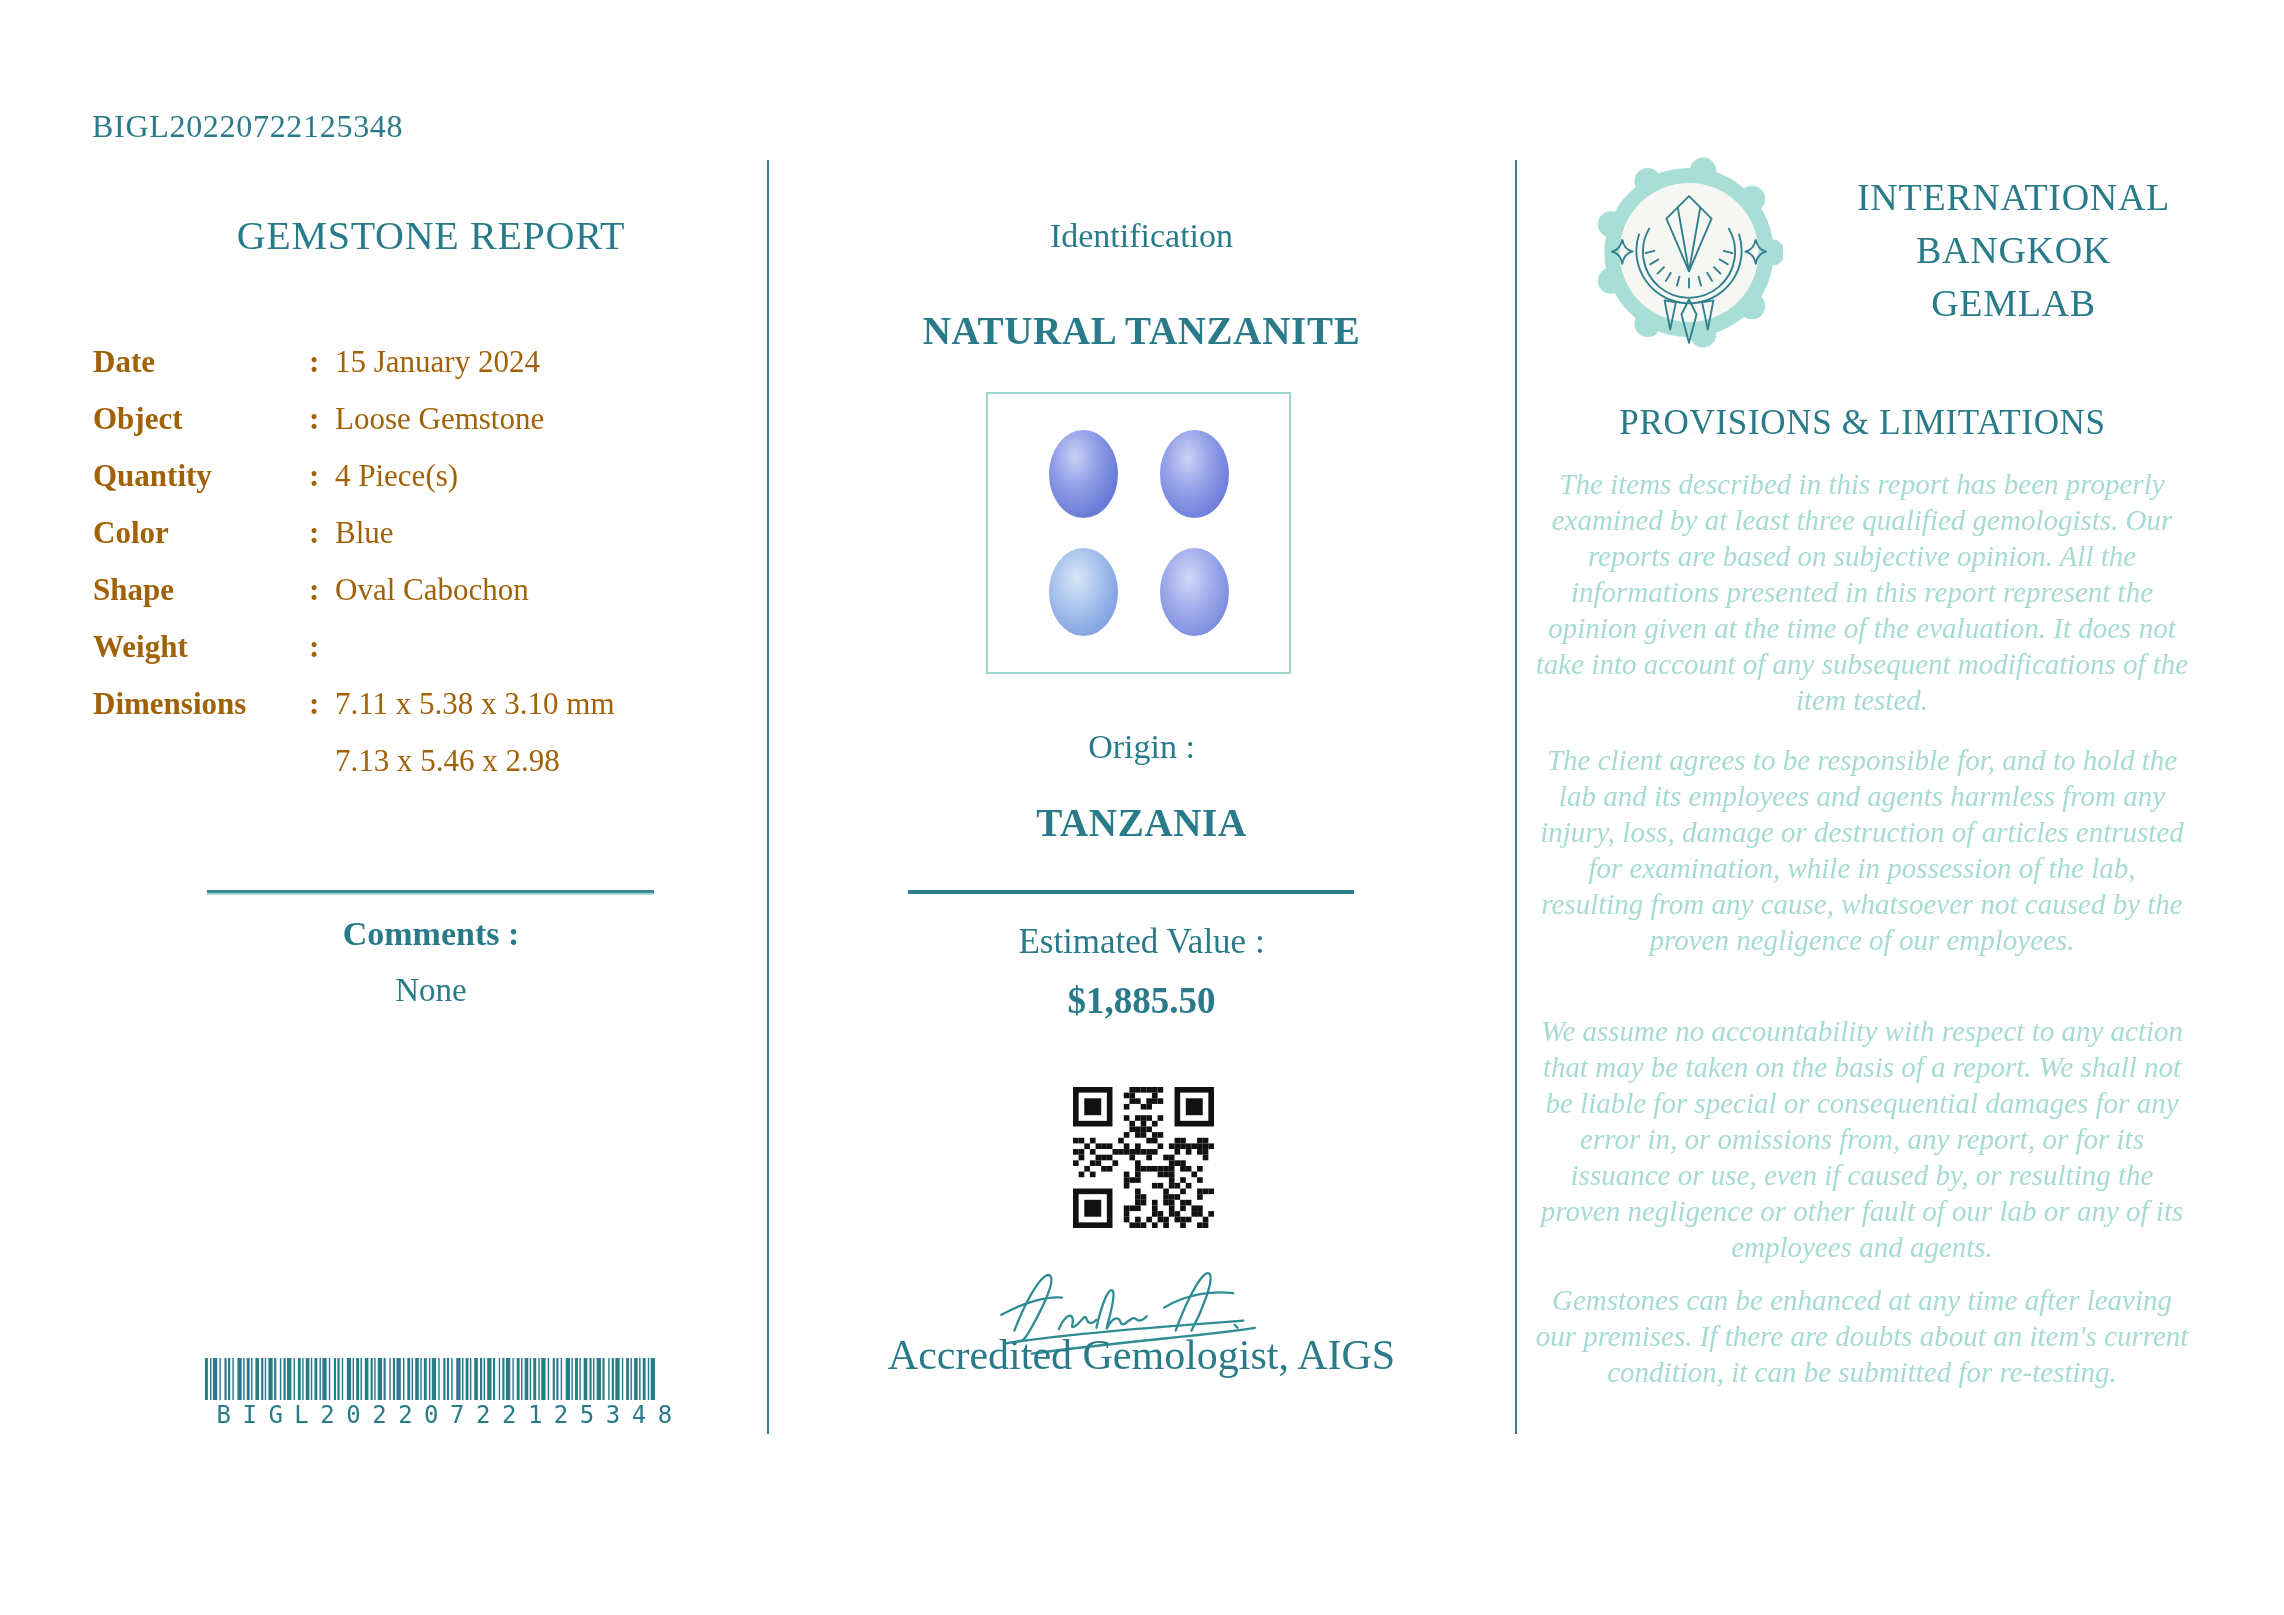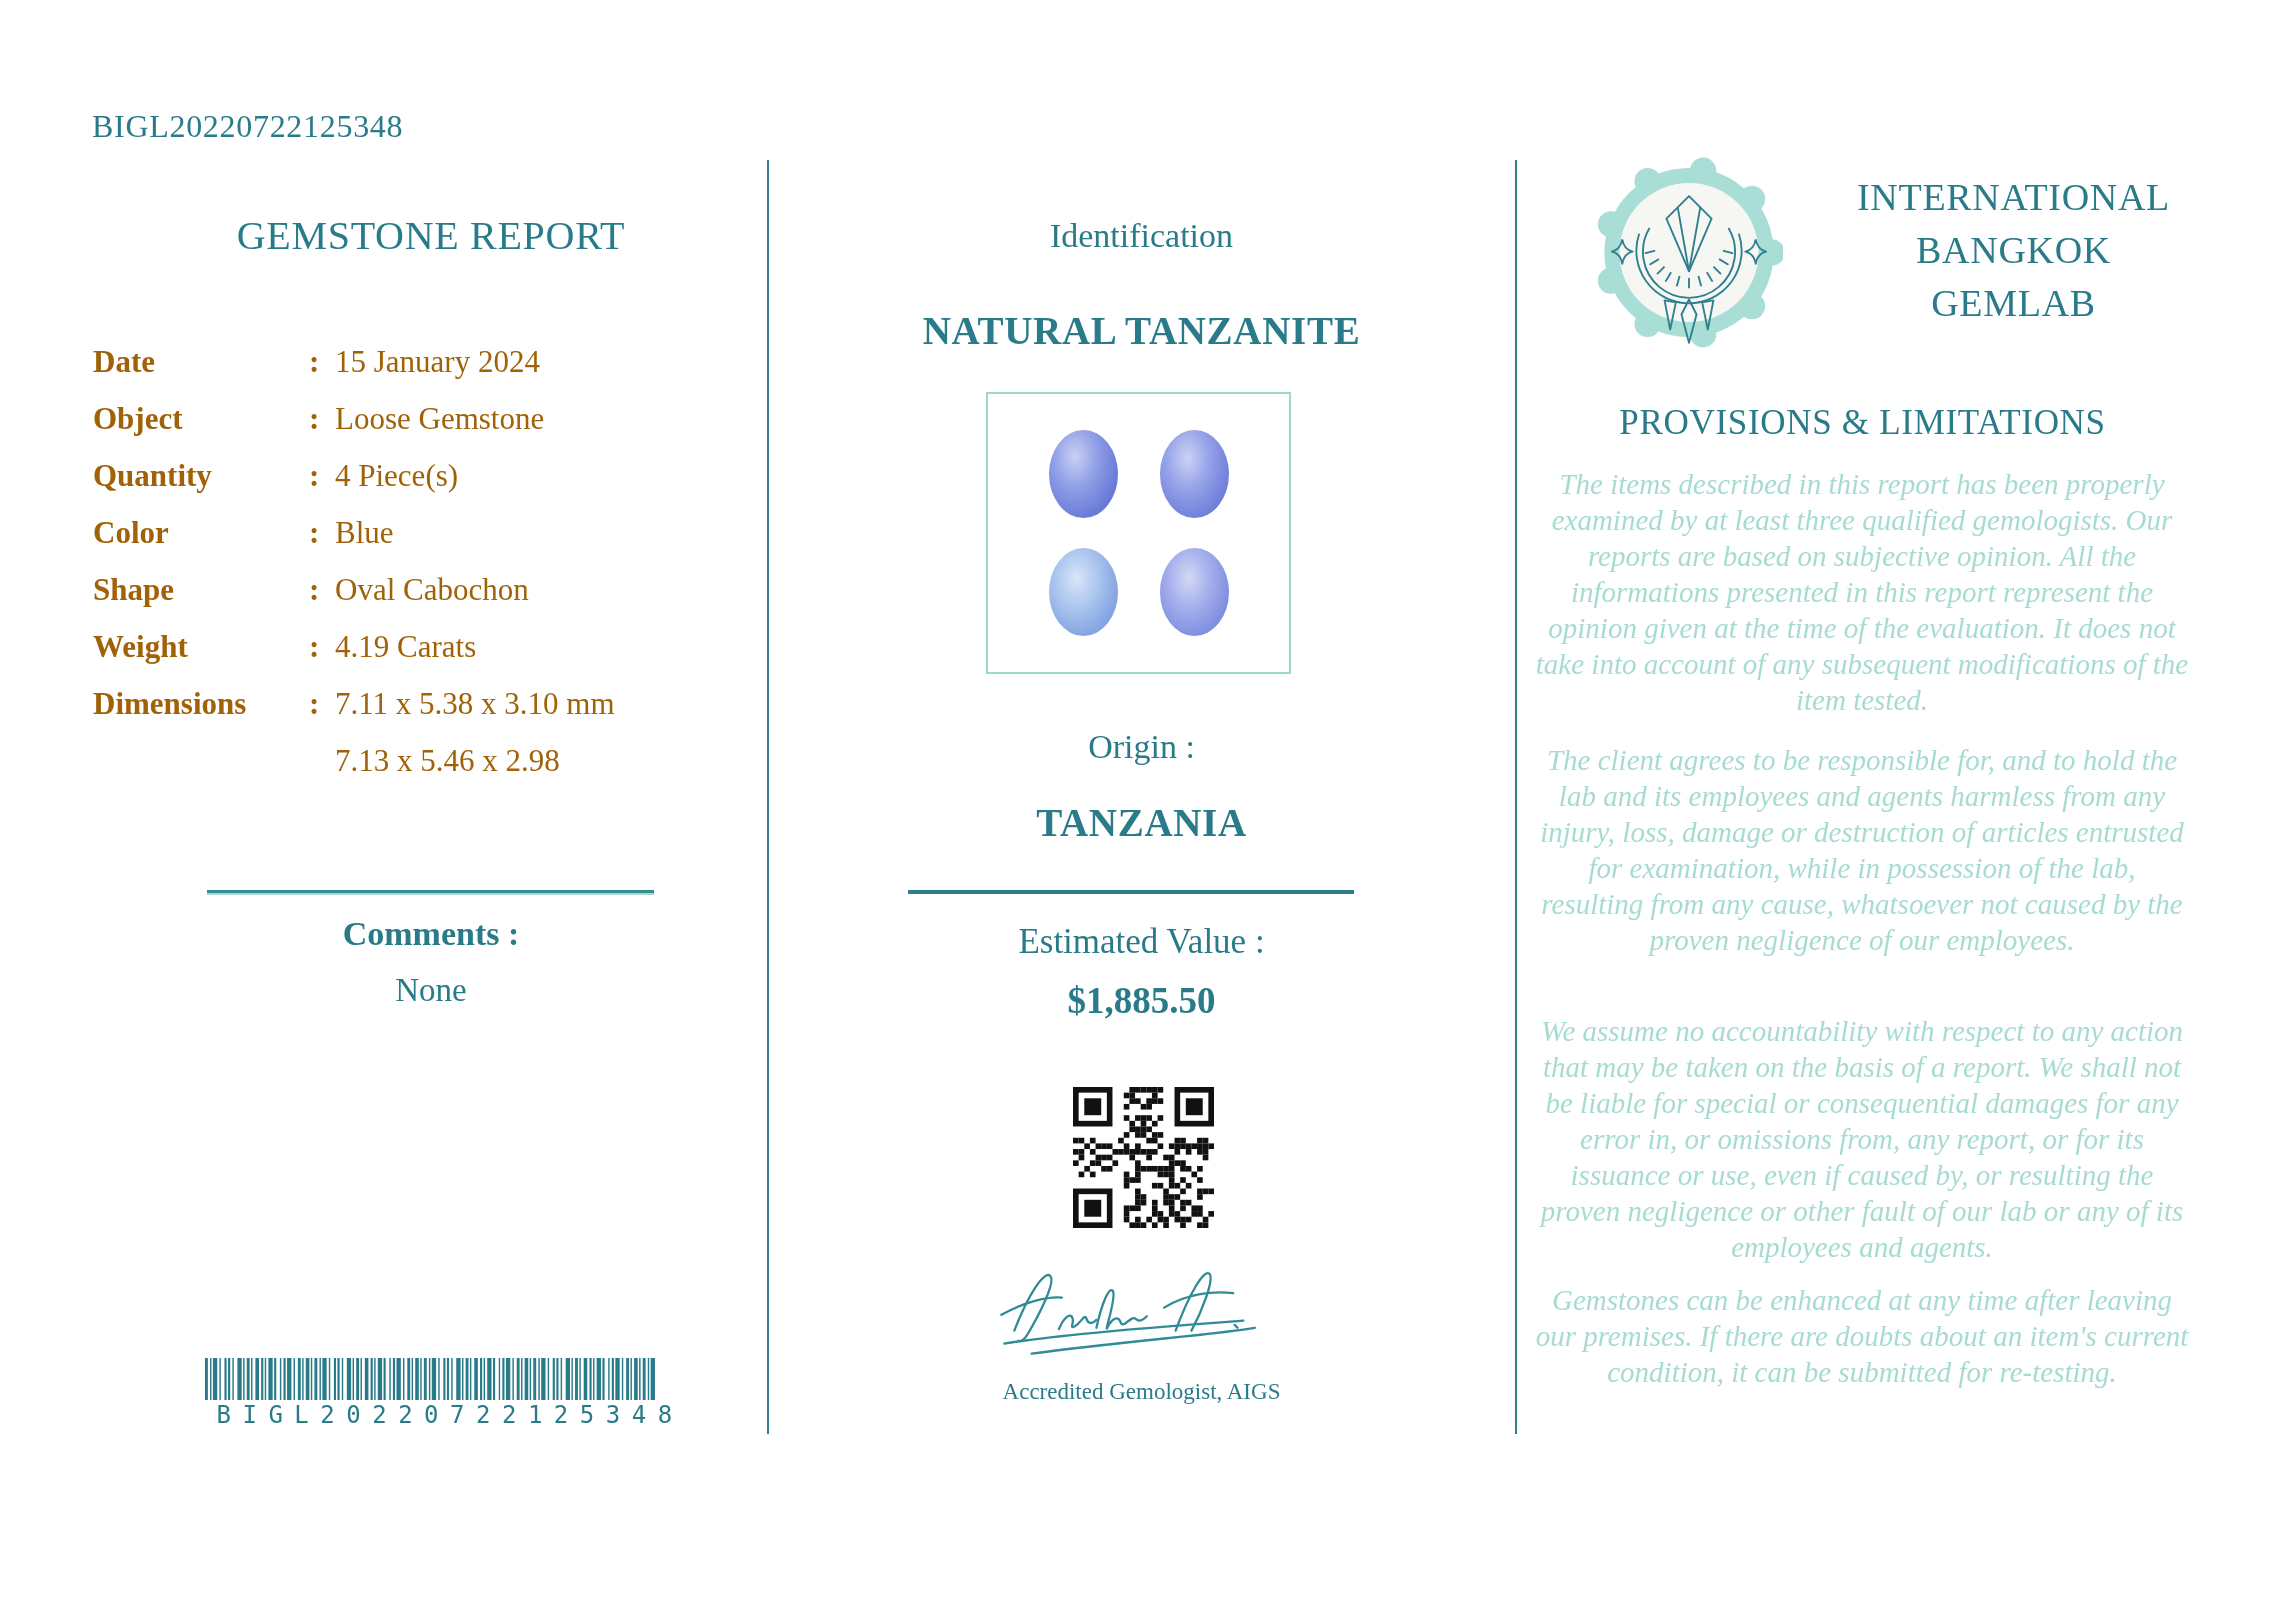--- a/index.html
+++ b/index.html
@@ -50,21 +50,21 @@
   .gem-4 { background:radial-gradient(ellipse at 42% 34%, #d3d9f6 0%, #a3aeec 38%, #8090e0 72%, #6676cf 100%); }
 
   .origin-label { top:728px; font-size:34px; }
   .origin-value { top:800px; font-size:39px; font-weight:bold; letter-spacing:0.7px; }
   .mid-divider { position:absolute; left:908px; top:890px; width:446px; height:3.6px; background:#2e7e8e; }
   .est-label { top:922px; font-size:35px; }
   .est-amount { top:979px; font-size:37px; font-weight:bold; }
 
   .qr-svg { position:absolute; left:1073px; top:1087px; width:141px; height:141px; }
   .sig-svg { position:absolute; left:987px; top:1250px; width:311px; height:121px; }
-  .signer-title { top:1379px; font-size:23px; }
+  .signer-title { top:1331px; font-size:42px; }
 
   
   .logo-svg { position:absolute; left:1595px; top:157px; width:188px; height:191px; }
   .lab-name { position:absolute; left:1805px; top:171px; width:417px; text-align:center;
       font-size:38px; line-height:53px; color:#2a7b8a; letter-spacing:0.7px; }
   .provisions-title { position:absolute; left:1539px; top:403px; width:647px; text-align:center;
       font-size:35px; color:#2a7b8a; letter-spacing:0.7px; }
   .para { position:absolute; left:1535px; width:654px; text-align:center; font-style:italic;
       font-size:29px; line-height:36px; color:#a6dbd2; }
   .para-1 { top:466px; }
@@ -106,21 +106,20 @@
         <span class="fvalue">Blue</span>
       </div>
       <div class="frow">
         <span class="flabel">Shape</span>
         <span class="fcolon">:</span>
         <span class="fvalue">Oval Cabochon</span>
       </div>
       <div class="frow">
         <span class="flabel">Weight</span>
         <span class="fcolon">:</span>
-        <span class="fvalue">4.19 Carats</span>
       </div>
       <div class="frow">
         <span class="flabel">Dimensions</span>
         <span class="fcolon">:</span>
         <span class="fvalue">7.11 x 5.38 x 3.10 mm</span>
       </div>
       <div class="frow frow-cont">
         <span class="flabel"></span>
         <span class="fcolon"></span>
         <span class="fvalue">7.13 x 5.46 x 2.98</span>

